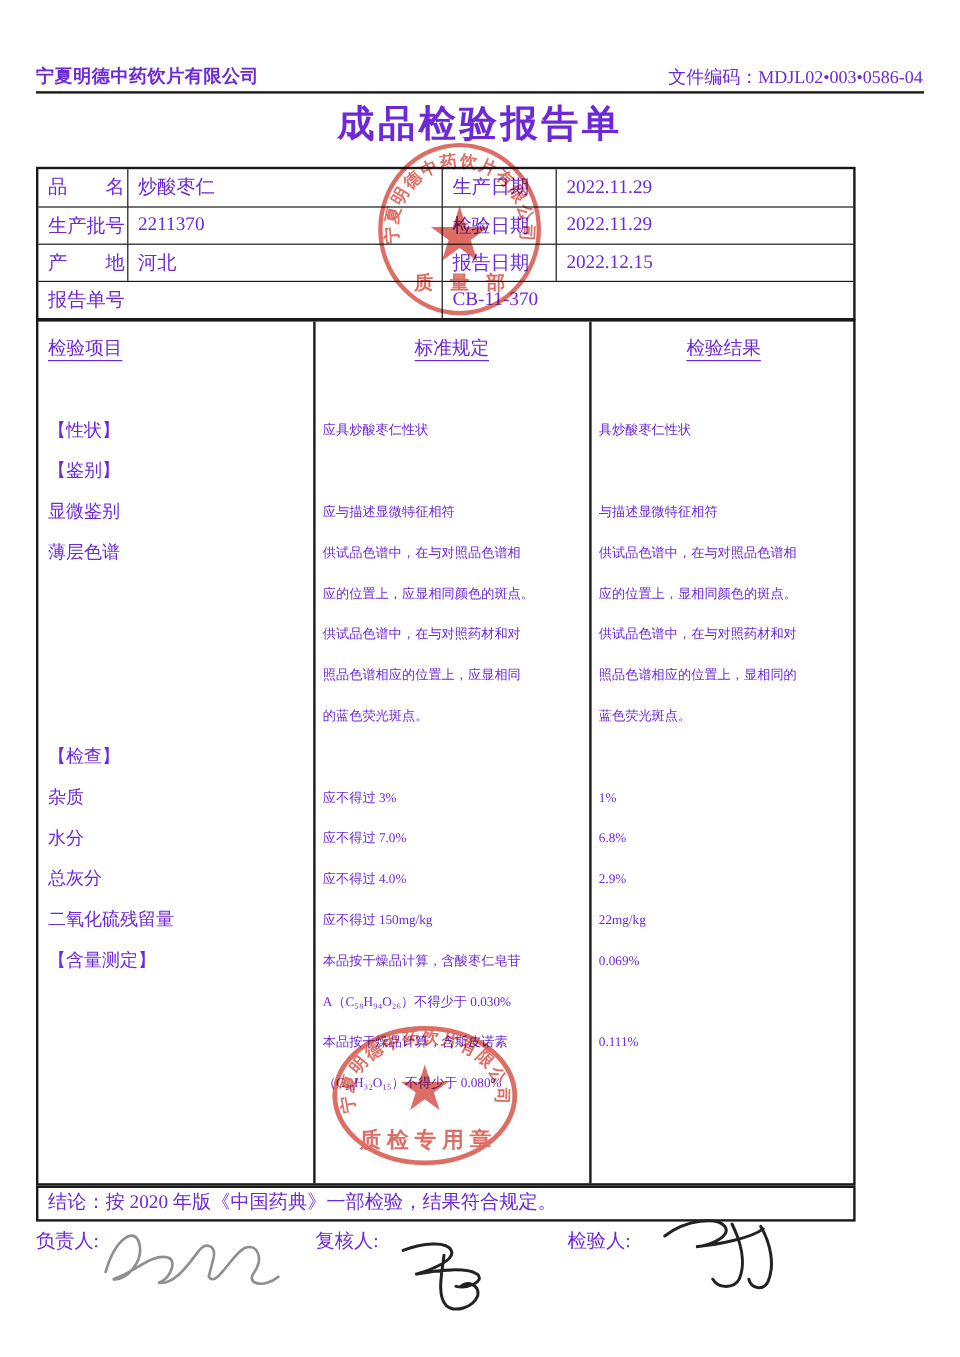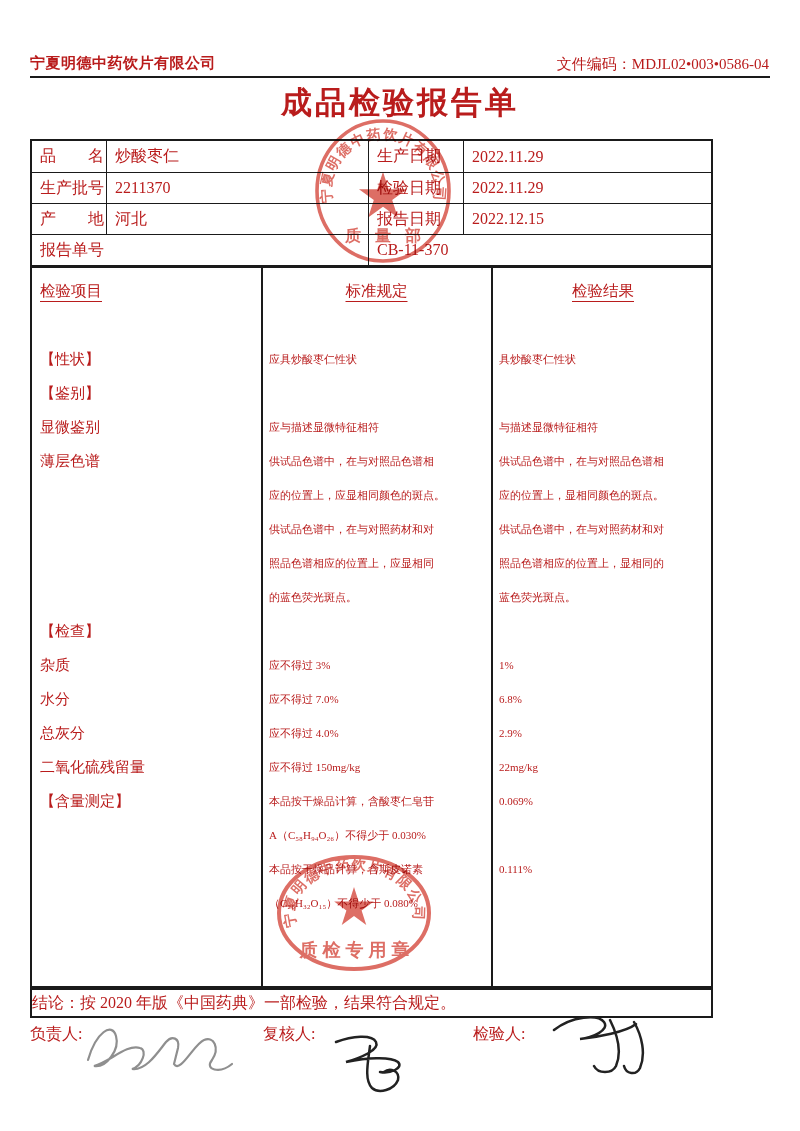--- a/index.html
+++ b/index.html
@@ -1,18 +1,18 @@
 <!DOCTYPE html>
 <html><head>
 <meta charset="utf-8">
 <style>
   html,body{margin:0;padding:0;background:#e8e8e8;}
   .page{
     position:relative;width:800px;height:1131px;background:#ffffff;
-    font-family:"Liberation Serif","DejaVu Serif",serif;color:#b91c1c;
+    font-family:"Liberation Serif","DejaVu Serif",serif;color:#6d28d9;
     overflow:hidden;margin:0 auto;
   }
   
   .hdr-company{position:absolute;left:30px;top:54px;font-size:15px;font-weight:700;letter-spacing:.5px;}
   .hdr-doccode{position:absolute;right:31px;top:55px;font-size:15px;margin-left:28px;}
   .hdr-rule{position:absolute;left:30px;top:76px;width:740px;height:2.4px;background:#1a1a1a;}
   .doc-title{position:absolute;left:0;top:82px;width:100%;text-align:center;
     font-size:31px;font-weight:700;letter-spacing:3px;}
   
   .info-table{
@@ -38,21 +38,21 @@
   .rcol.c2{left:237px;width:215px;}
   .rcol.c3{left:467px;width:208px;}
   .rcol-header{height:34px;line-height:34px;font-size:15.5px;}
   .rcol-header span{text-decoration:underline;text-underline-offset:5px;text-decoration-thickness:1px;}
   .c2 .rcol-header,.c3 .rcol-header{text-align:center;}
   .rcol-body{white-space:pre-line;line-height:34px;font-size:11px;}
   .c1 .rcol-body{font-size:15px;}
   
   .conclusion{
     position:absolute;left:30px;top:988px;width:683px;height:30px;border:2px solid #1a1a1a;
-    box-sizing:border-box;line-height:26px;font-size:16px;white-space:nowrap;
+    box-sizing:border-box;line-height:26px;padding-left:8px;font-size:16px;white-space:nowrap;
   }
   .signoff-label{position:absolute;top:1024px;font-size:16px;}
   .lab-resp{left:30px;} .lab-review{left:263px;} .lab-inspect{left:473px;}
   .sig{position:absolute;}
   
   .stamp{position:absolute;mix-blend-mode:multiply;opacity:.8;}
 </style>
 </head>
 <body>
 

